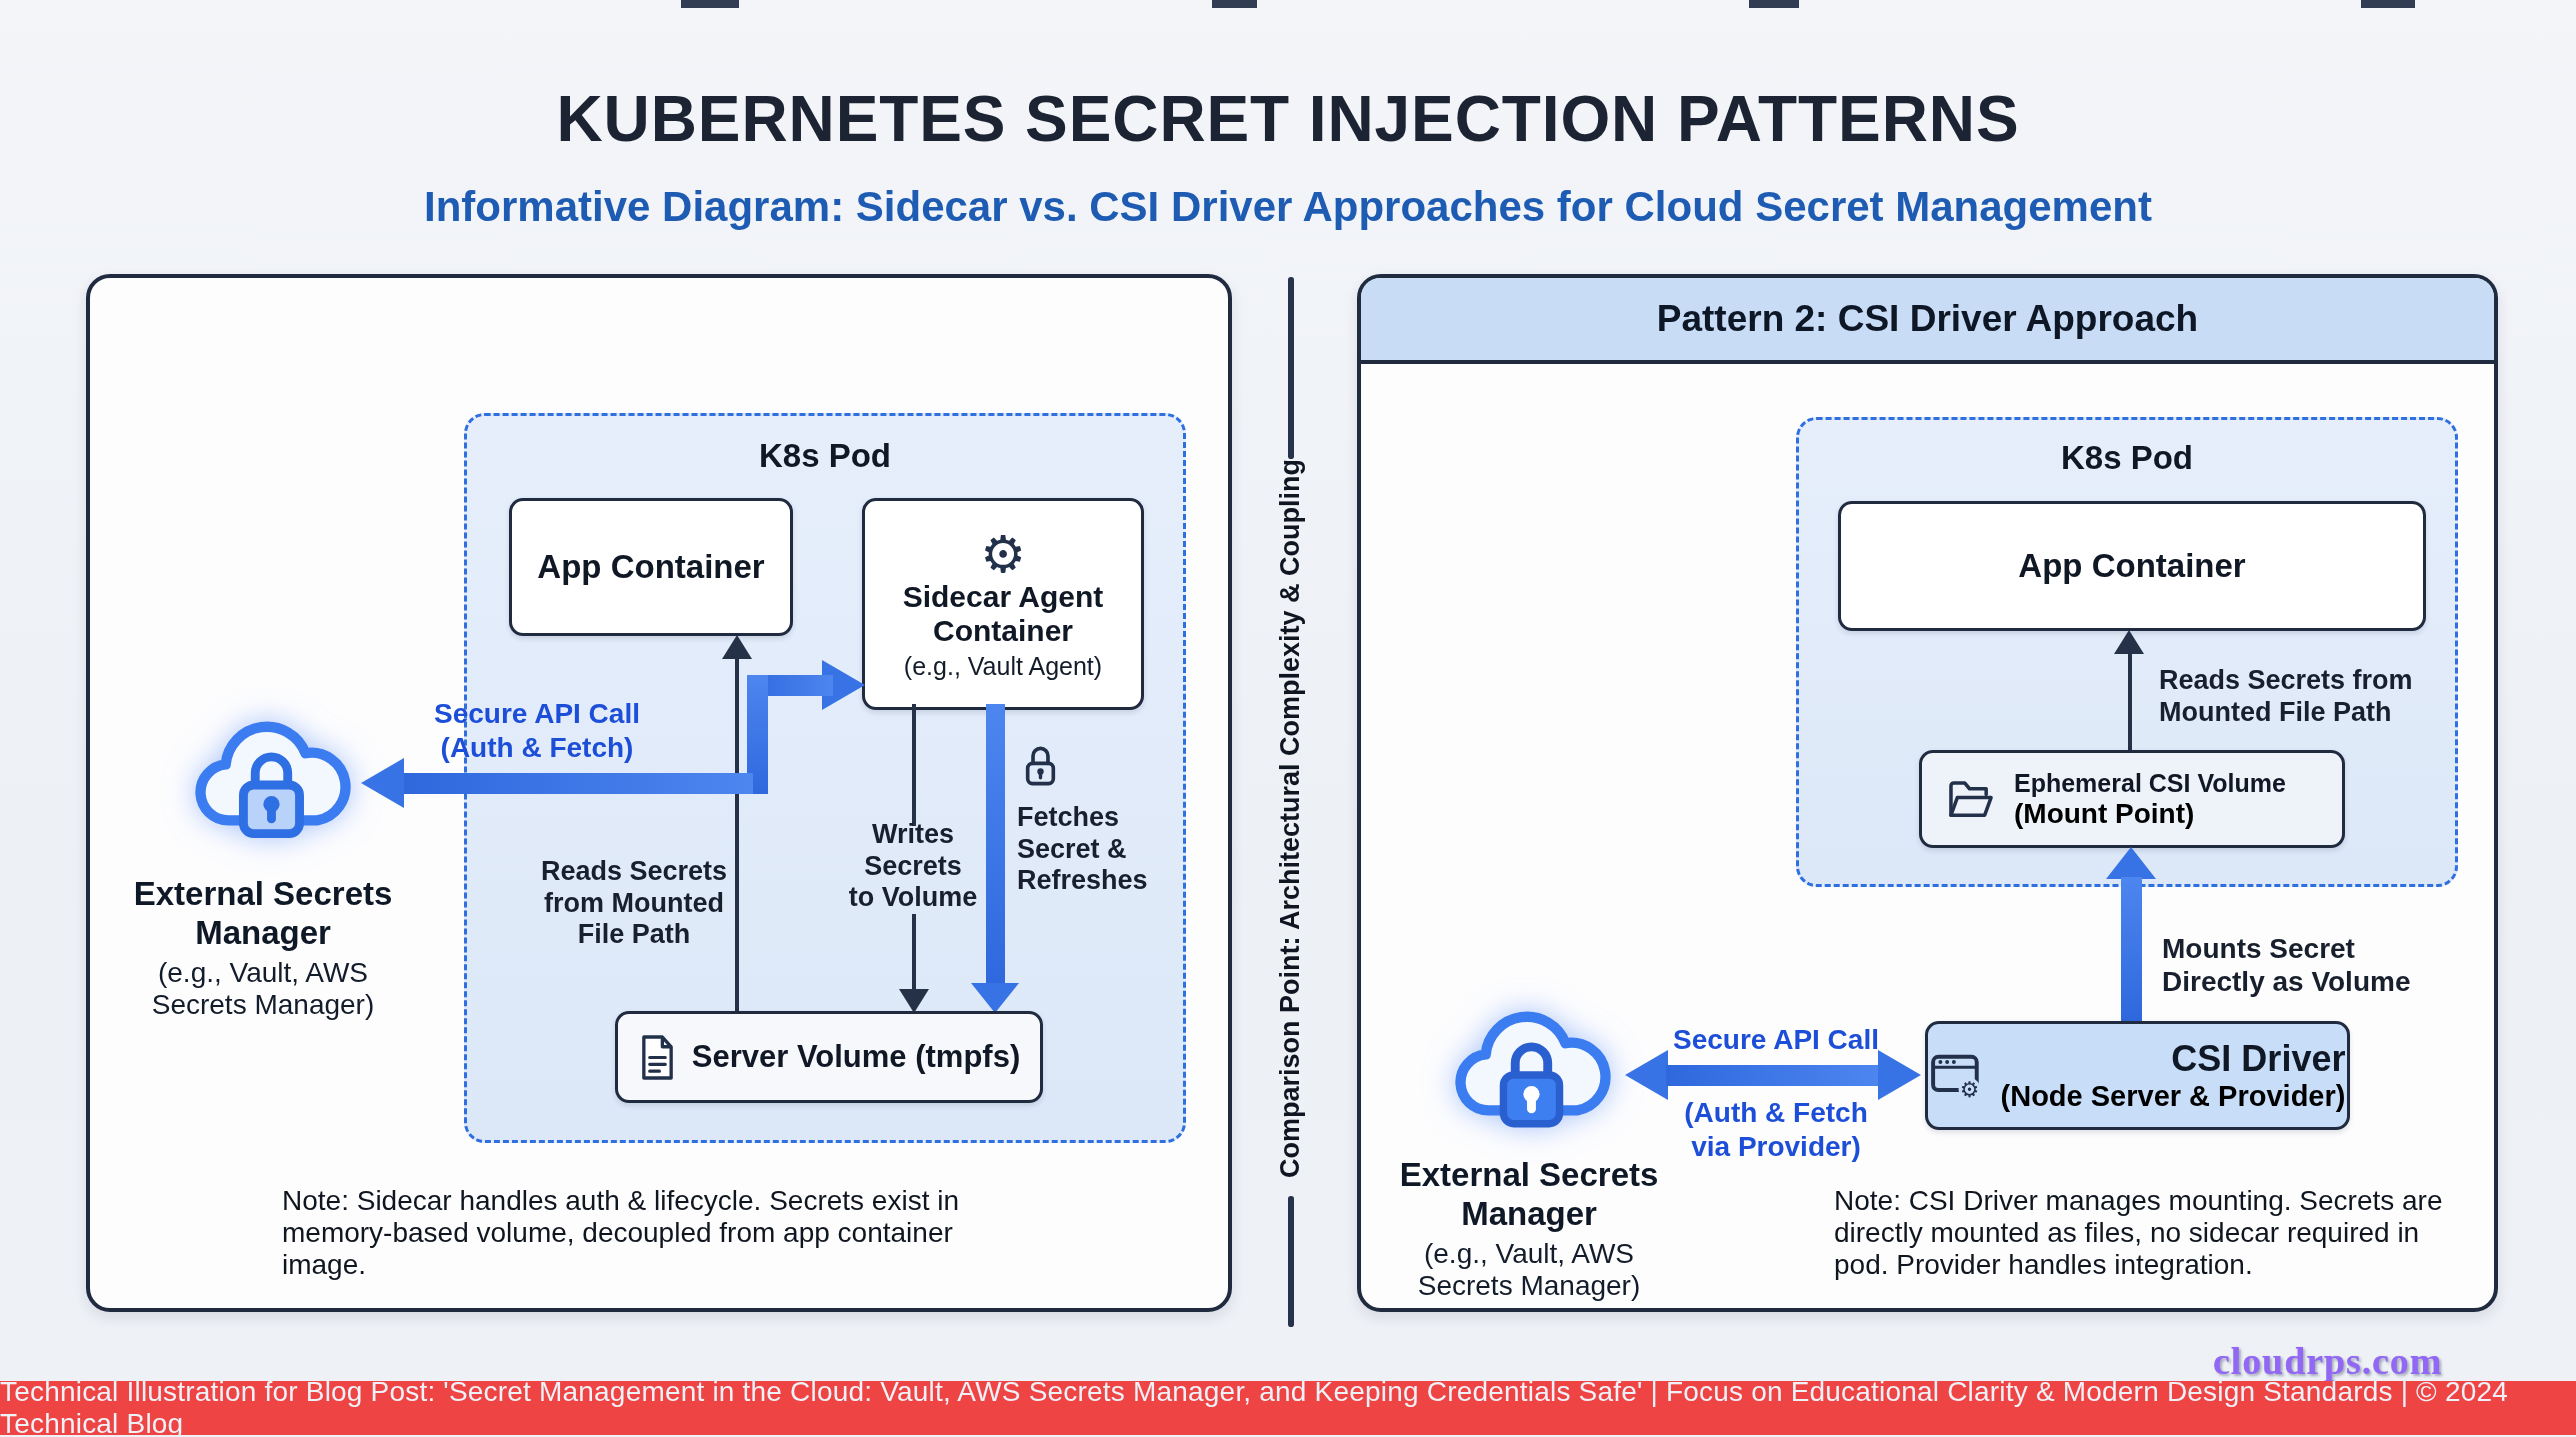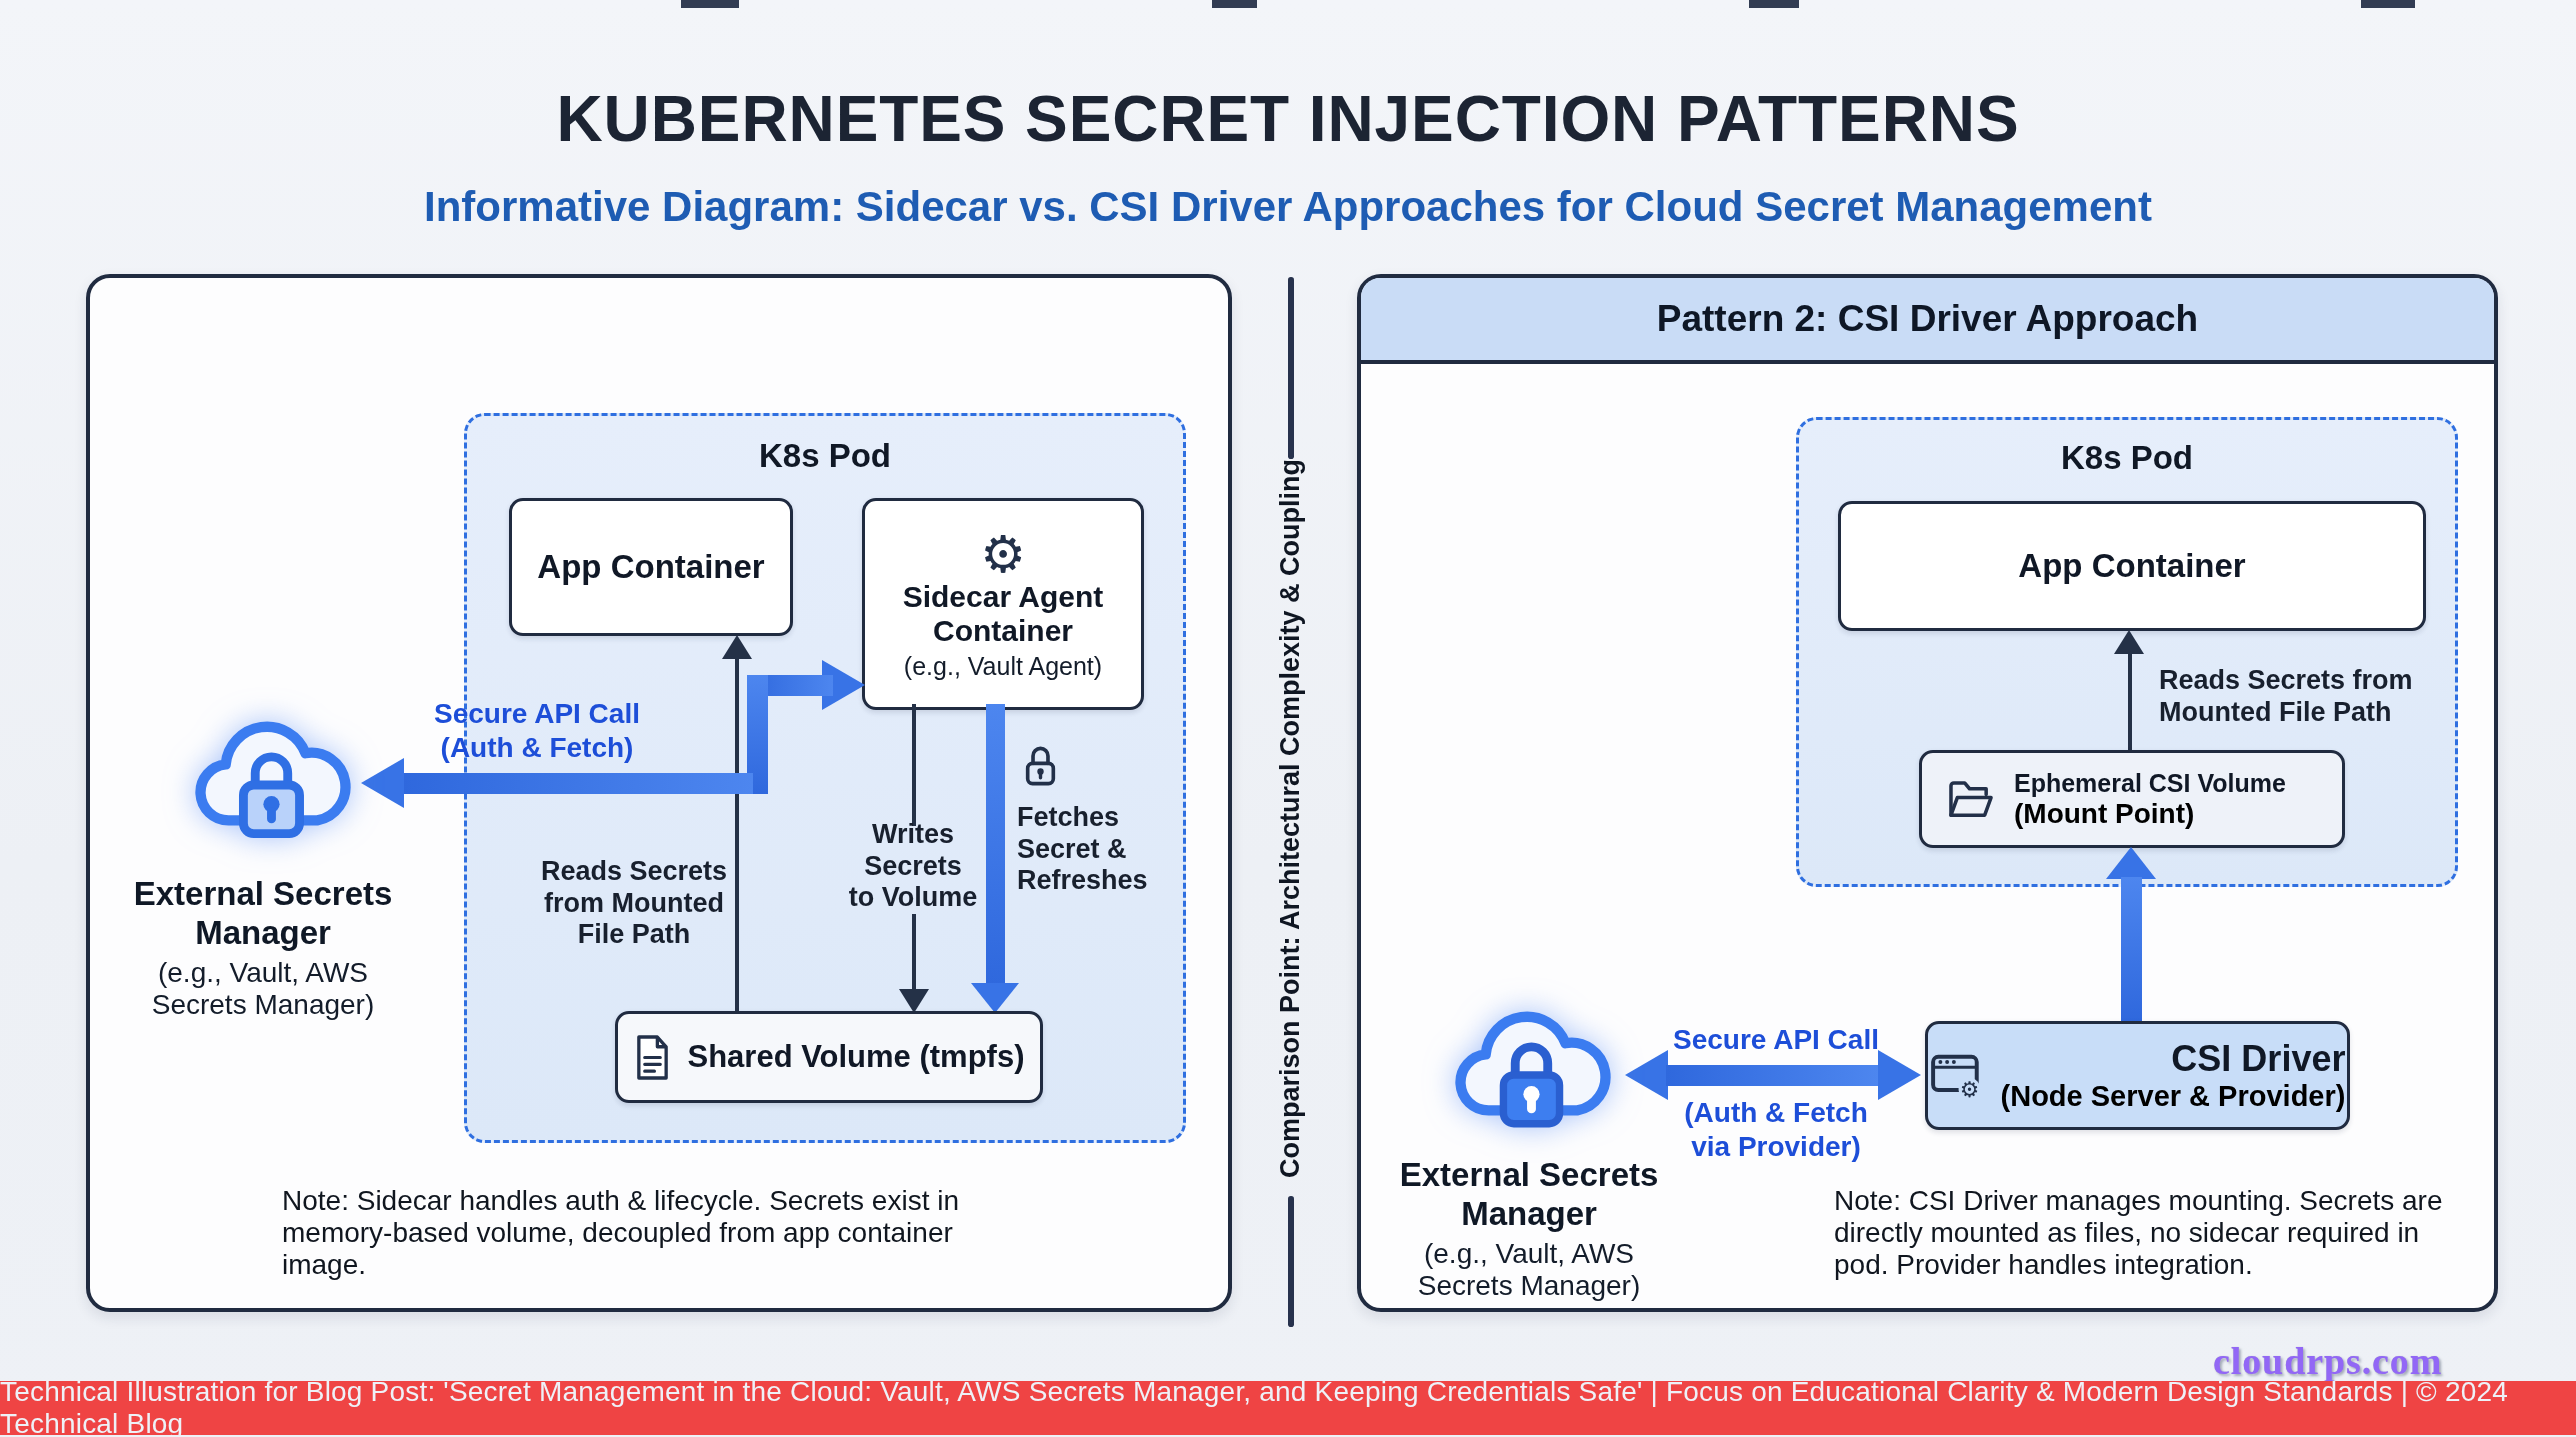--- a/index.html
+++ b/index.html
@@ -106,21 +106,21 @@
 Refreshes</div>
 
     <div class="wbox" style="left:148px;top:595px;width:422px;height:86px;background:#f6f8fb;gap:15px;">
       <span style="display:inline-flex;">
         <svg width="39" height="49" viewBox="0 0 40 50">
           <path d="M6 4 h19 l9 10 v32 h-28 z" fill="#ffffff" stroke="#223049" stroke-width="3.4" stroke-linejoin="round"></path>
           <path d="M25 4 v10 h9" fill="none" stroke="#223049" stroke-width="3.4" stroke-linejoin="round"></path>
           <path d="M12 25 h16 M12 32 h16 M12 39 h10" stroke="#223049" stroke-width="3.2" stroke-linecap="round"></path>
         </svg>
       </span>
-      <span class="boxlabel" style="font-size:31px;">Shared Volume (tmpfs)</span>
+      <span class="boxlabel" style="font-size:31px;">Server Volume (tmpfs)</span>
     </div>
   </div>
 
   <div class="bhead-right" style="left:732px;top:382px;"></div>
   <div class="bluebar" style="left:657px;top:397px;width:86px;height:20.6px;"></div>
   <div class="bluebar-v" style="left:657px;top:397px;width:20.6px;height:119px;"></div>
   <div class="bluebar" style="left:313px;top:495px;width:350px;height:20.6px;"></div>
   <div class="bhead-left" style="left:271px;top:480px;"></div>
   <div class="apilabel prelines" style="left:447px;top:419px;">Secure API Call
 (Auth &amp; Fetch)</div>
@@ -174,20 +174,22 @@
       </span>
       <span style="text-align:left;">
         <div class="boxlabel" style="font-size:25px;">Ephemeral CSI Volume</div>
         <div class="csi-sub" style="font-size:28px;">(Mount Point)</div>
       </span>
     </div>
   </div>
 
   <div class="bhead-up" style="left:745px;top:569px;"></div>
   <div class="bluebar-v" style="left:760px;top:599px;width:20.6px;height:144px;"></div>
+  <div class="flowlabel prelines" style="left:801px;top:655px;font-size:28px;">Mounts Secret
+Directly as Volume</div>
 
   <div class="wbox" style="left:564px;top:743px;width:419px;height:103px;background:#c8ddf8;gap:17px;">
     <span style="display:inline-flex;position:relative;">
       <svg width="54" height="51" viewBox="0 0 52 48">
         <rect x="3" y="6" width="42" height="32" rx="5" fill="none" stroke="#223049" stroke-width="3.8"></rect>
         <line x1="3" y1="16" x2="45" y2="16" stroke="#223049" stroke-width="3"></line>
         <circle cx="10" cy="11" r="1.9" fill="#223049"></circle>
           <circle cx="16.5" cy="11" r="1.9" fill="#223049"></circle>
           <circle cx="23" cy="11" r="1.9" fill="#223049"></circle>
         <circle cx="38" cy="37" r="10.5" fill="#c8ddf8"></circle>

